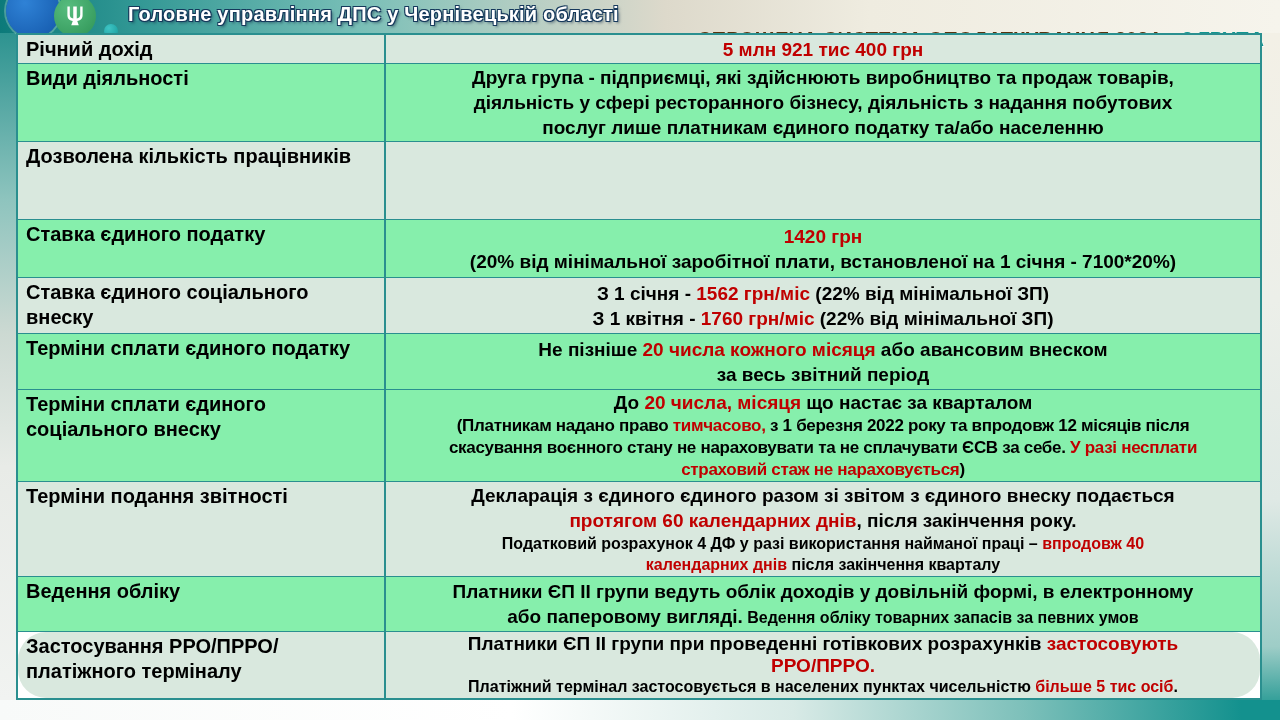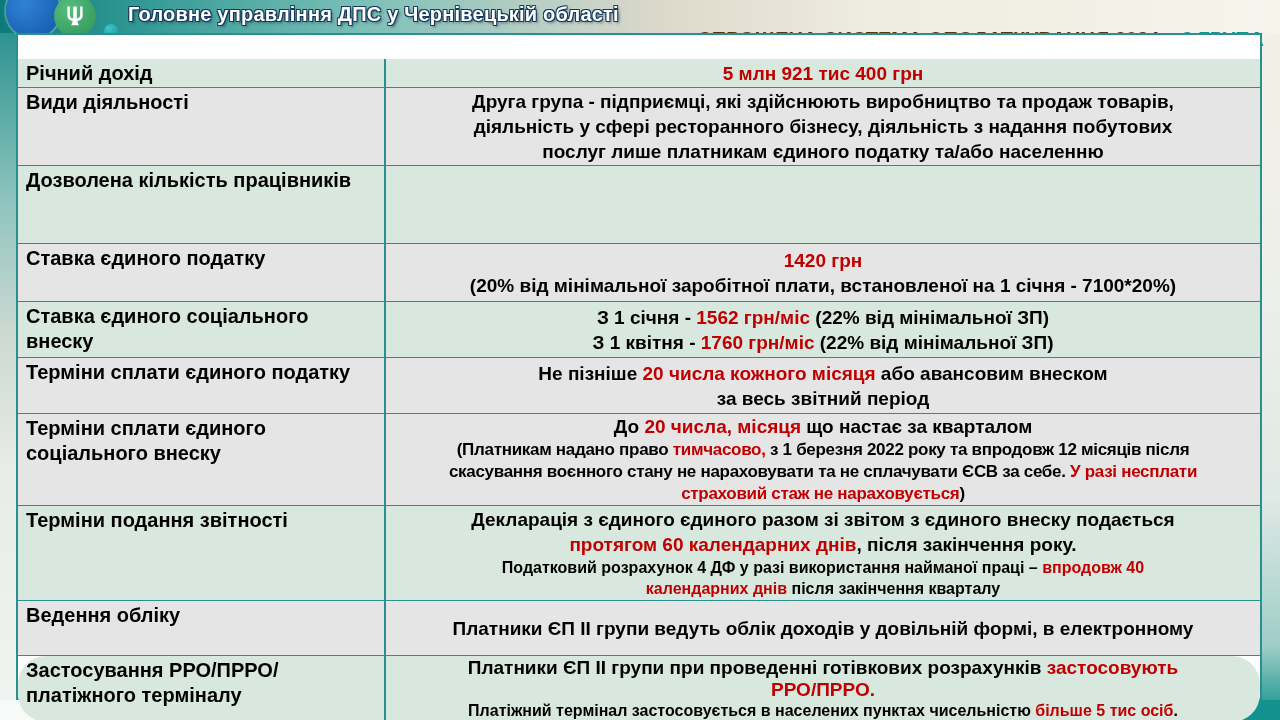--- a/index.html
+++ b/index.html
@@ -64,22 +64,22 @@
     position:absolute;left:16px;top:33px;width:1246px;height:667px;
     box-sizing:border-box;border:2px solid #2a8f8f;
     display:flex;flex-direction:column;background:#ffffff;
   }
   .row{
     display:flex;box-sizing:border-box;border-bottom:1px solid #2a8f8f;
     overflow:hidden;
   }
   .row:last-child{border-bottom:none;}
   .bg-green{background:#d9e8de;}
-  .bg-white{background:#e5e5e5;}
-  .row:nth-child(1){flex:0 0 29px;margin-top:24px;}
+  .bg-white{background:#86efac;}
+  .row:nth-child(1){flex:0 0 29px;}
   .row:nth-child(2){flex:0 0 78px;}
   .row:nth-child(3){flex:0 0 78px;}
   .row:nth-child(4){flex:0 0 58px;}
   .row:nth-child(5){flex:0 0 56px;}
   .row:nth-child(6){flex:0 0 56px;}
   .row:nth-child(7){flex:0 0 92px;}
   .row:nth-child(8){flex:0 0 95px;}
   .row:nth-child(9){flex:0 0 55px;}
   .row:nth-child(10){flex:0 0 66px;border-radius:28px;}
   .row:nth-child(10) .line{line-height:22px;}
@@ -177,20 +177,21 @@
         <div class="line"><span>Декларація з єдиного єдиного разом зі звітом з єдиного внеску подається</span></div>
         <div class="line"><span class="red">протягом 60 календарних днів</span><span>, після закінчення року.</span></div>
         <div class="line sm"><span>Податковий розрахунок 4 ДФ у разі використання  найманої праці – </span><span class="red">впродовж 40</span></div>
         <div class="line sm"><span class="red">календарних днів</span><span> після закінчення кварталу</span></div>
       </div>
     </div>
     <div class="row bg-white">
       <div class="label-cell">Ведення обліку</div>
       <div class="value-cell">
         <div class="line"><span>Платники ЄП ІІ групи ведуть облік доходів у довільній формі, в електронному</span></div>
+        <div class="line"><span>або паперовому вигляді.</span><span class="seg-sm"> Ведення обліку товарних запасів за певних умов</span></div>
       </div>
     </div>
     <div class="row bg-green">
       <div class="label-cell">Застосування РРО/ПРРО/платіжного терміналу</div>
       <div class="value-cell">
         <div class="line"><span>Платники ЄП ІІ групи при проведенні готівкових розрахунків </span><span class="red">застосовують</span></div>
         <div class="line"><span class="red">РРО/ПРРО.</span></div>
         <div class="line sm"><span>Платіжний  термінал застосовується в населених пунктах чисельністю </span><span class="red">більше 5 тис осіб</span><span>.</span></div>
       </div>
     </div>

